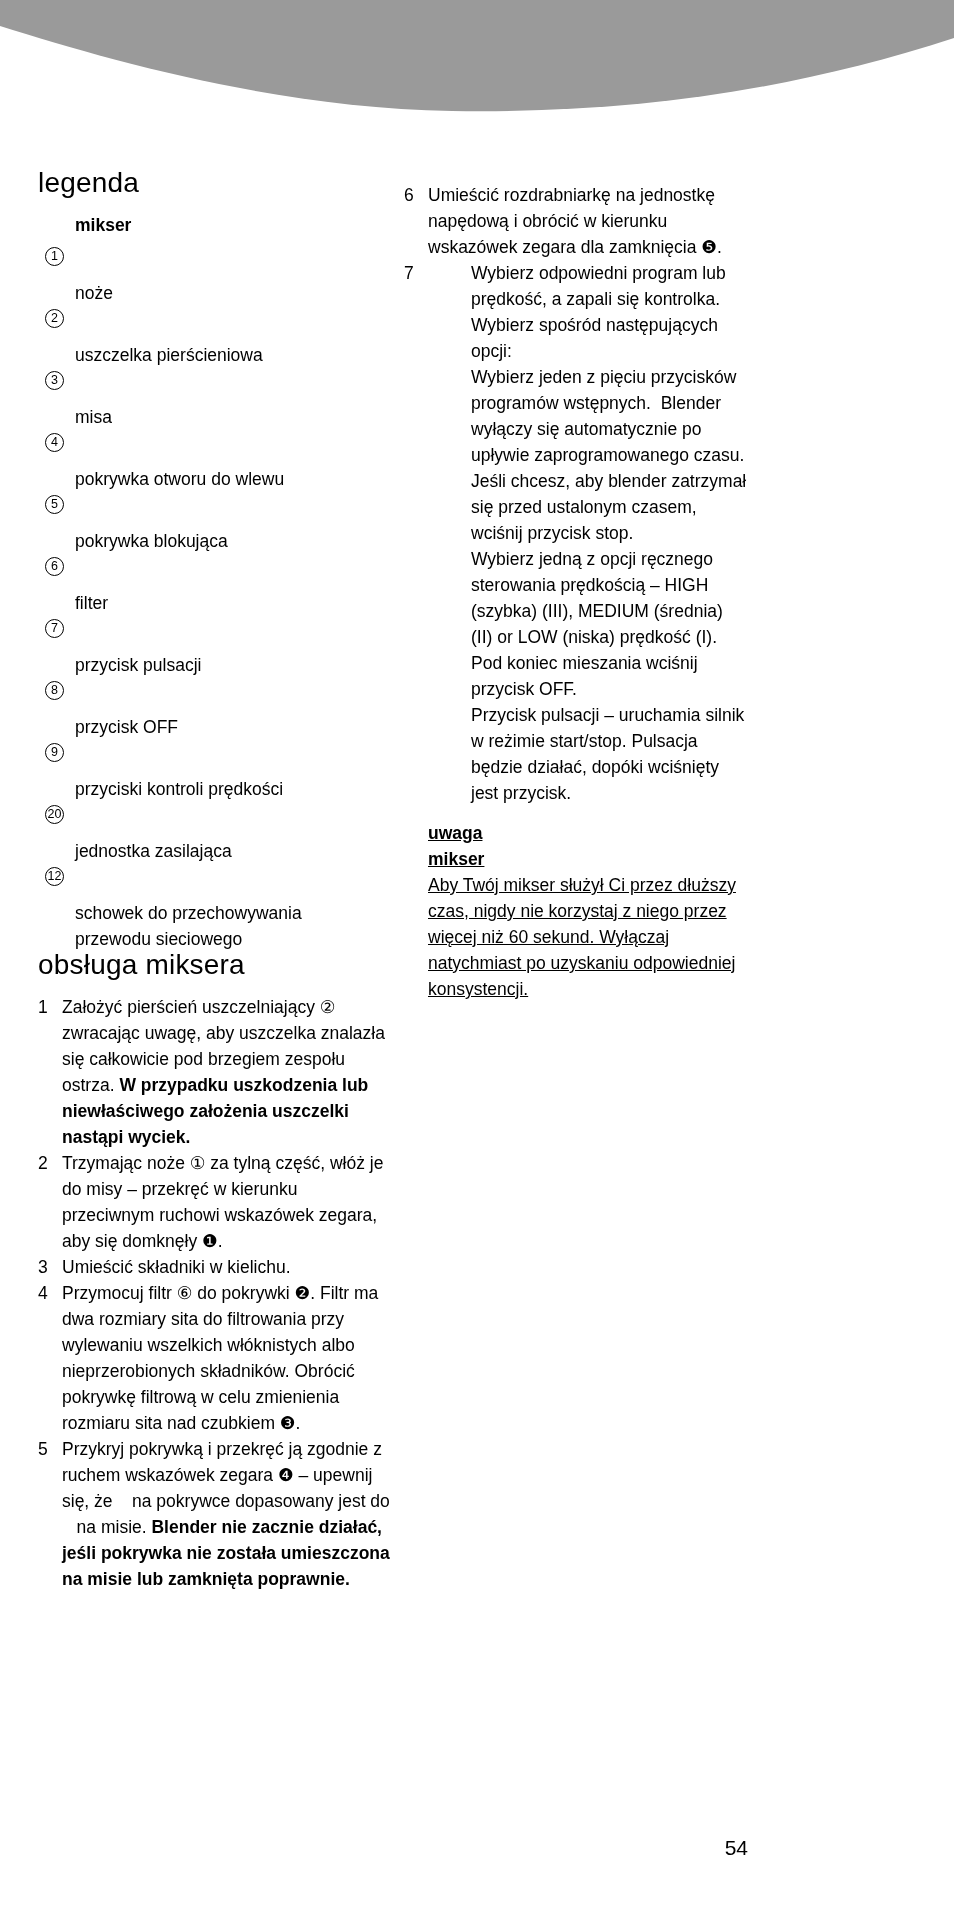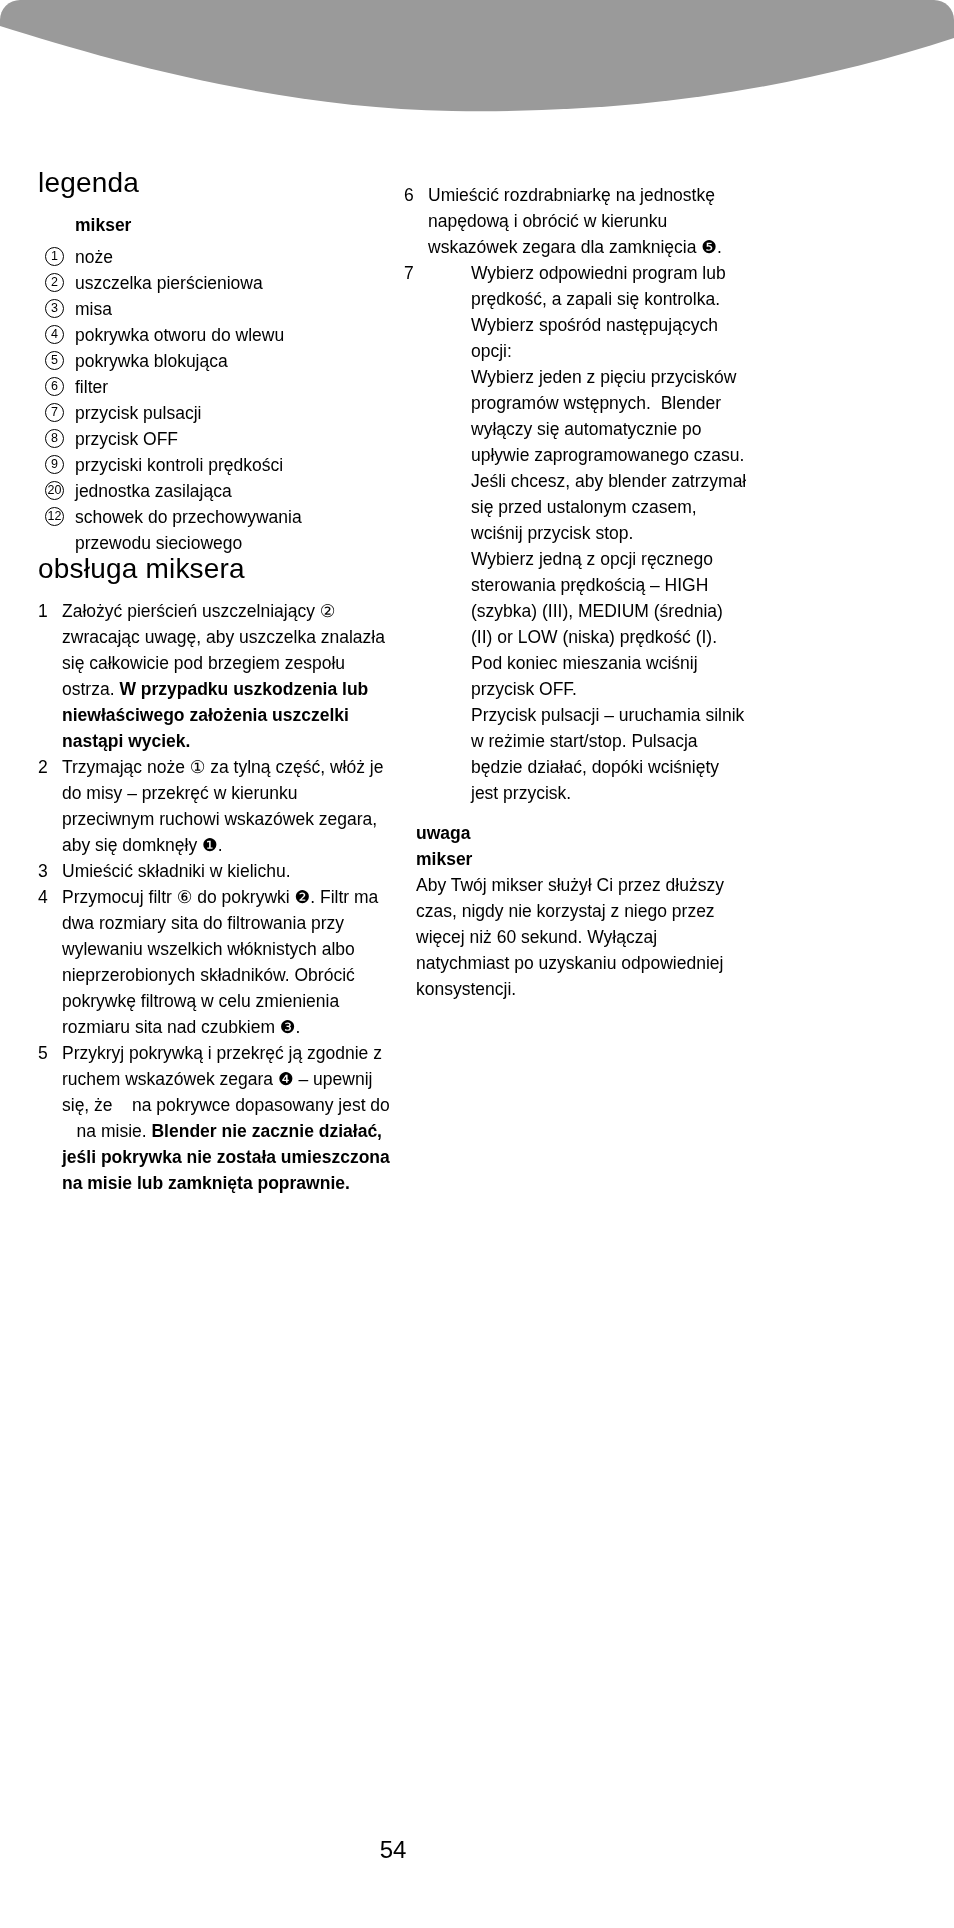--- a/index.html
+++ b/index.html
@@ -4,21 +4,20 @@
 <style>
   html, body { margin: 0; padding: 0; background: #ffffff; }
   .page {
     position: relative;
     width: 954px;
     height: 1928px;
     background: #ffffff;
     color: #000000;
     font-family: "Liberation Sans", sans-serif;
     overflow: hidden;
-    border-radius: 20px;
   }
   .wave {
     position: absolute;
     top: 0; left: 0;
     width: 954px; height: 130px;
     display: block;
   }
   .col {
     position: absolute;
     font-size: 17.5px;
@@ -50,43 +49,43 @@
   .num-circle {
     width: 19px; height: 19px;
     border: 1.3px solid #000;
     border-radius: 50%;
     box-sizing: border-box;
     font-size: 12.5px;
     line-height: 17px;
     text-align: center;
     margin-top: 3px;
   }
-  .legend-label { max-width: 238px; }
+  .legend-label { max-width: 238px; margin-top: 36px; }
 
   ol.steps { list-style: none; margin: 0; padding: 0; }
   .step {
     display: grid;
     grid-template-columns: 24px 1fr;
     align-items: start;
   }
   .step-num { }
   .step-text { }
   .para { display: block; margin-left: 43px; }
 
-  .note { margin-left: 12px; margin-top: 14px; }
+  .note { margin-left: 24px; margin-top: 14px; text-decoration: underline; }
   .note-heading { font-weight: bold; }
   .note-text { }
 
   .page-number {
     position: absolute;
     top: 1836px;
     left: 38px;
     width: 710px;
-    text-align: center;
-    font-size: 24px;
+    text-align: right;
+    font-size: 21px;
   }
 </style>
 </head>
 <body>
 
 <div class="page">
 
   <svg class="wave" viewBox="0 0 954 130" preserveAspectRatio="none" aria-hidden="true">
     <path d="M0,0 H954 V38 C800,88 640,114 452,111 C276,108 108,60 0,26 Z" fill="#9a9a9a"></path>
   </svg>

